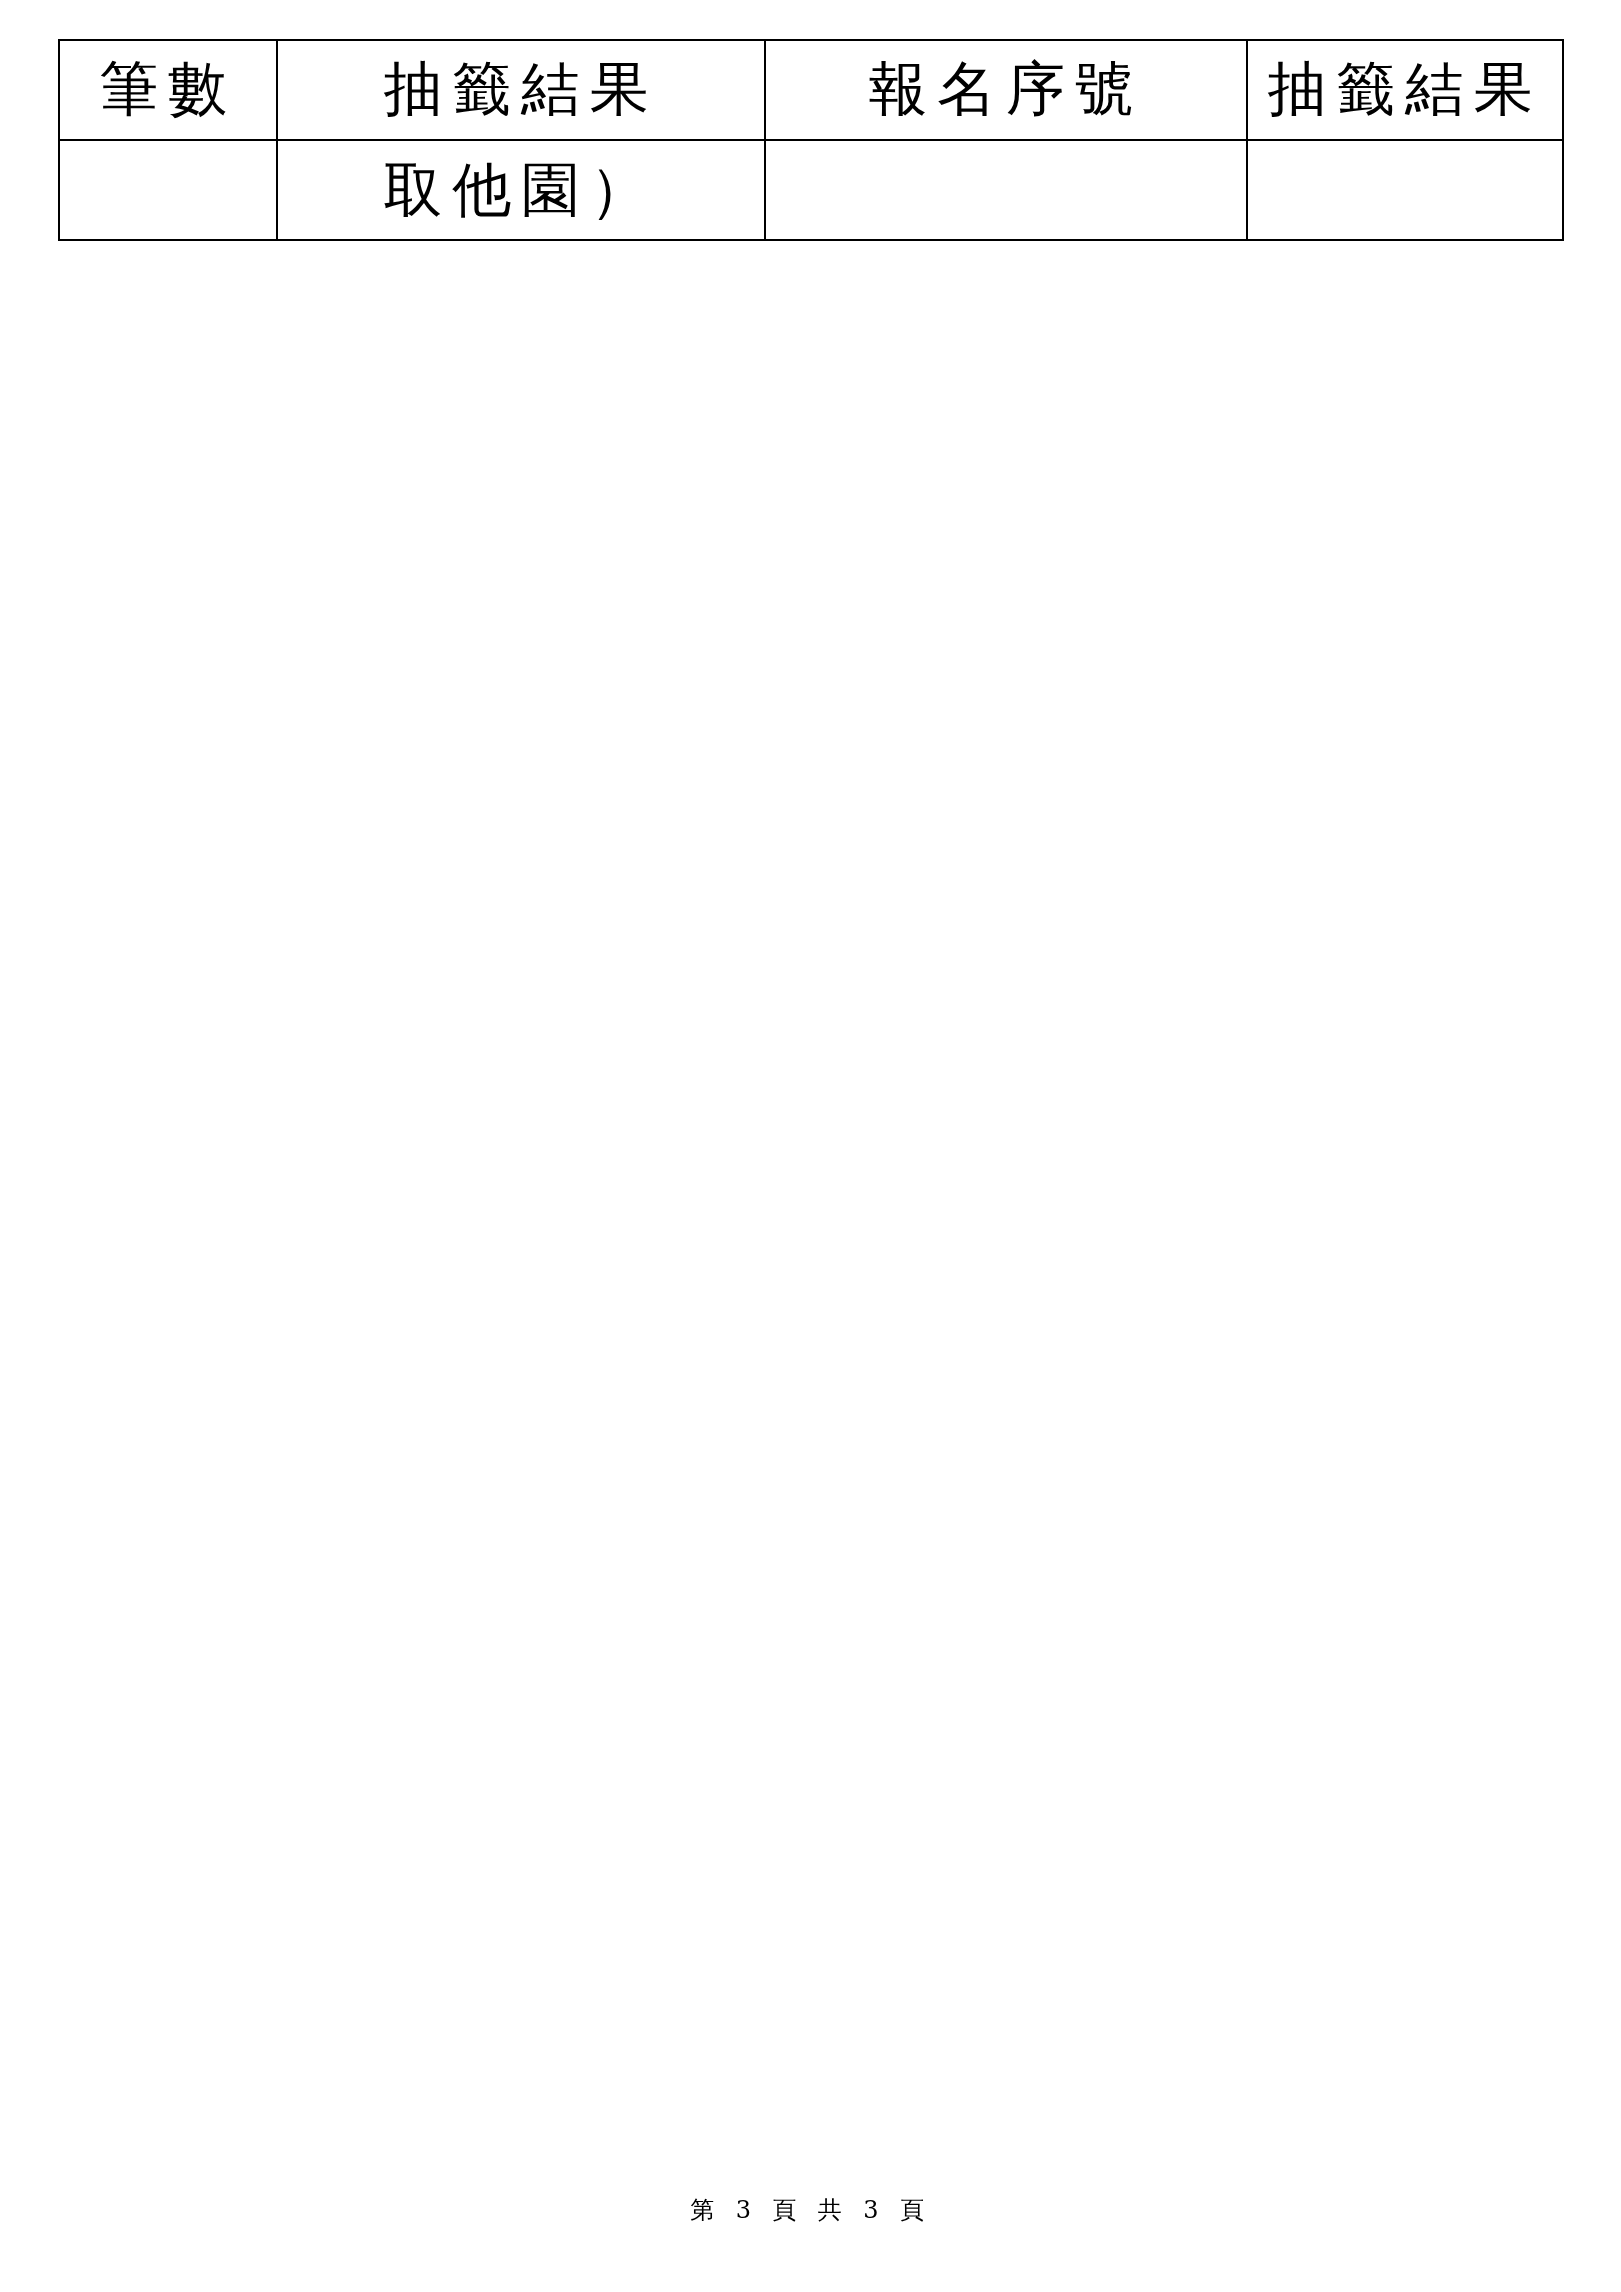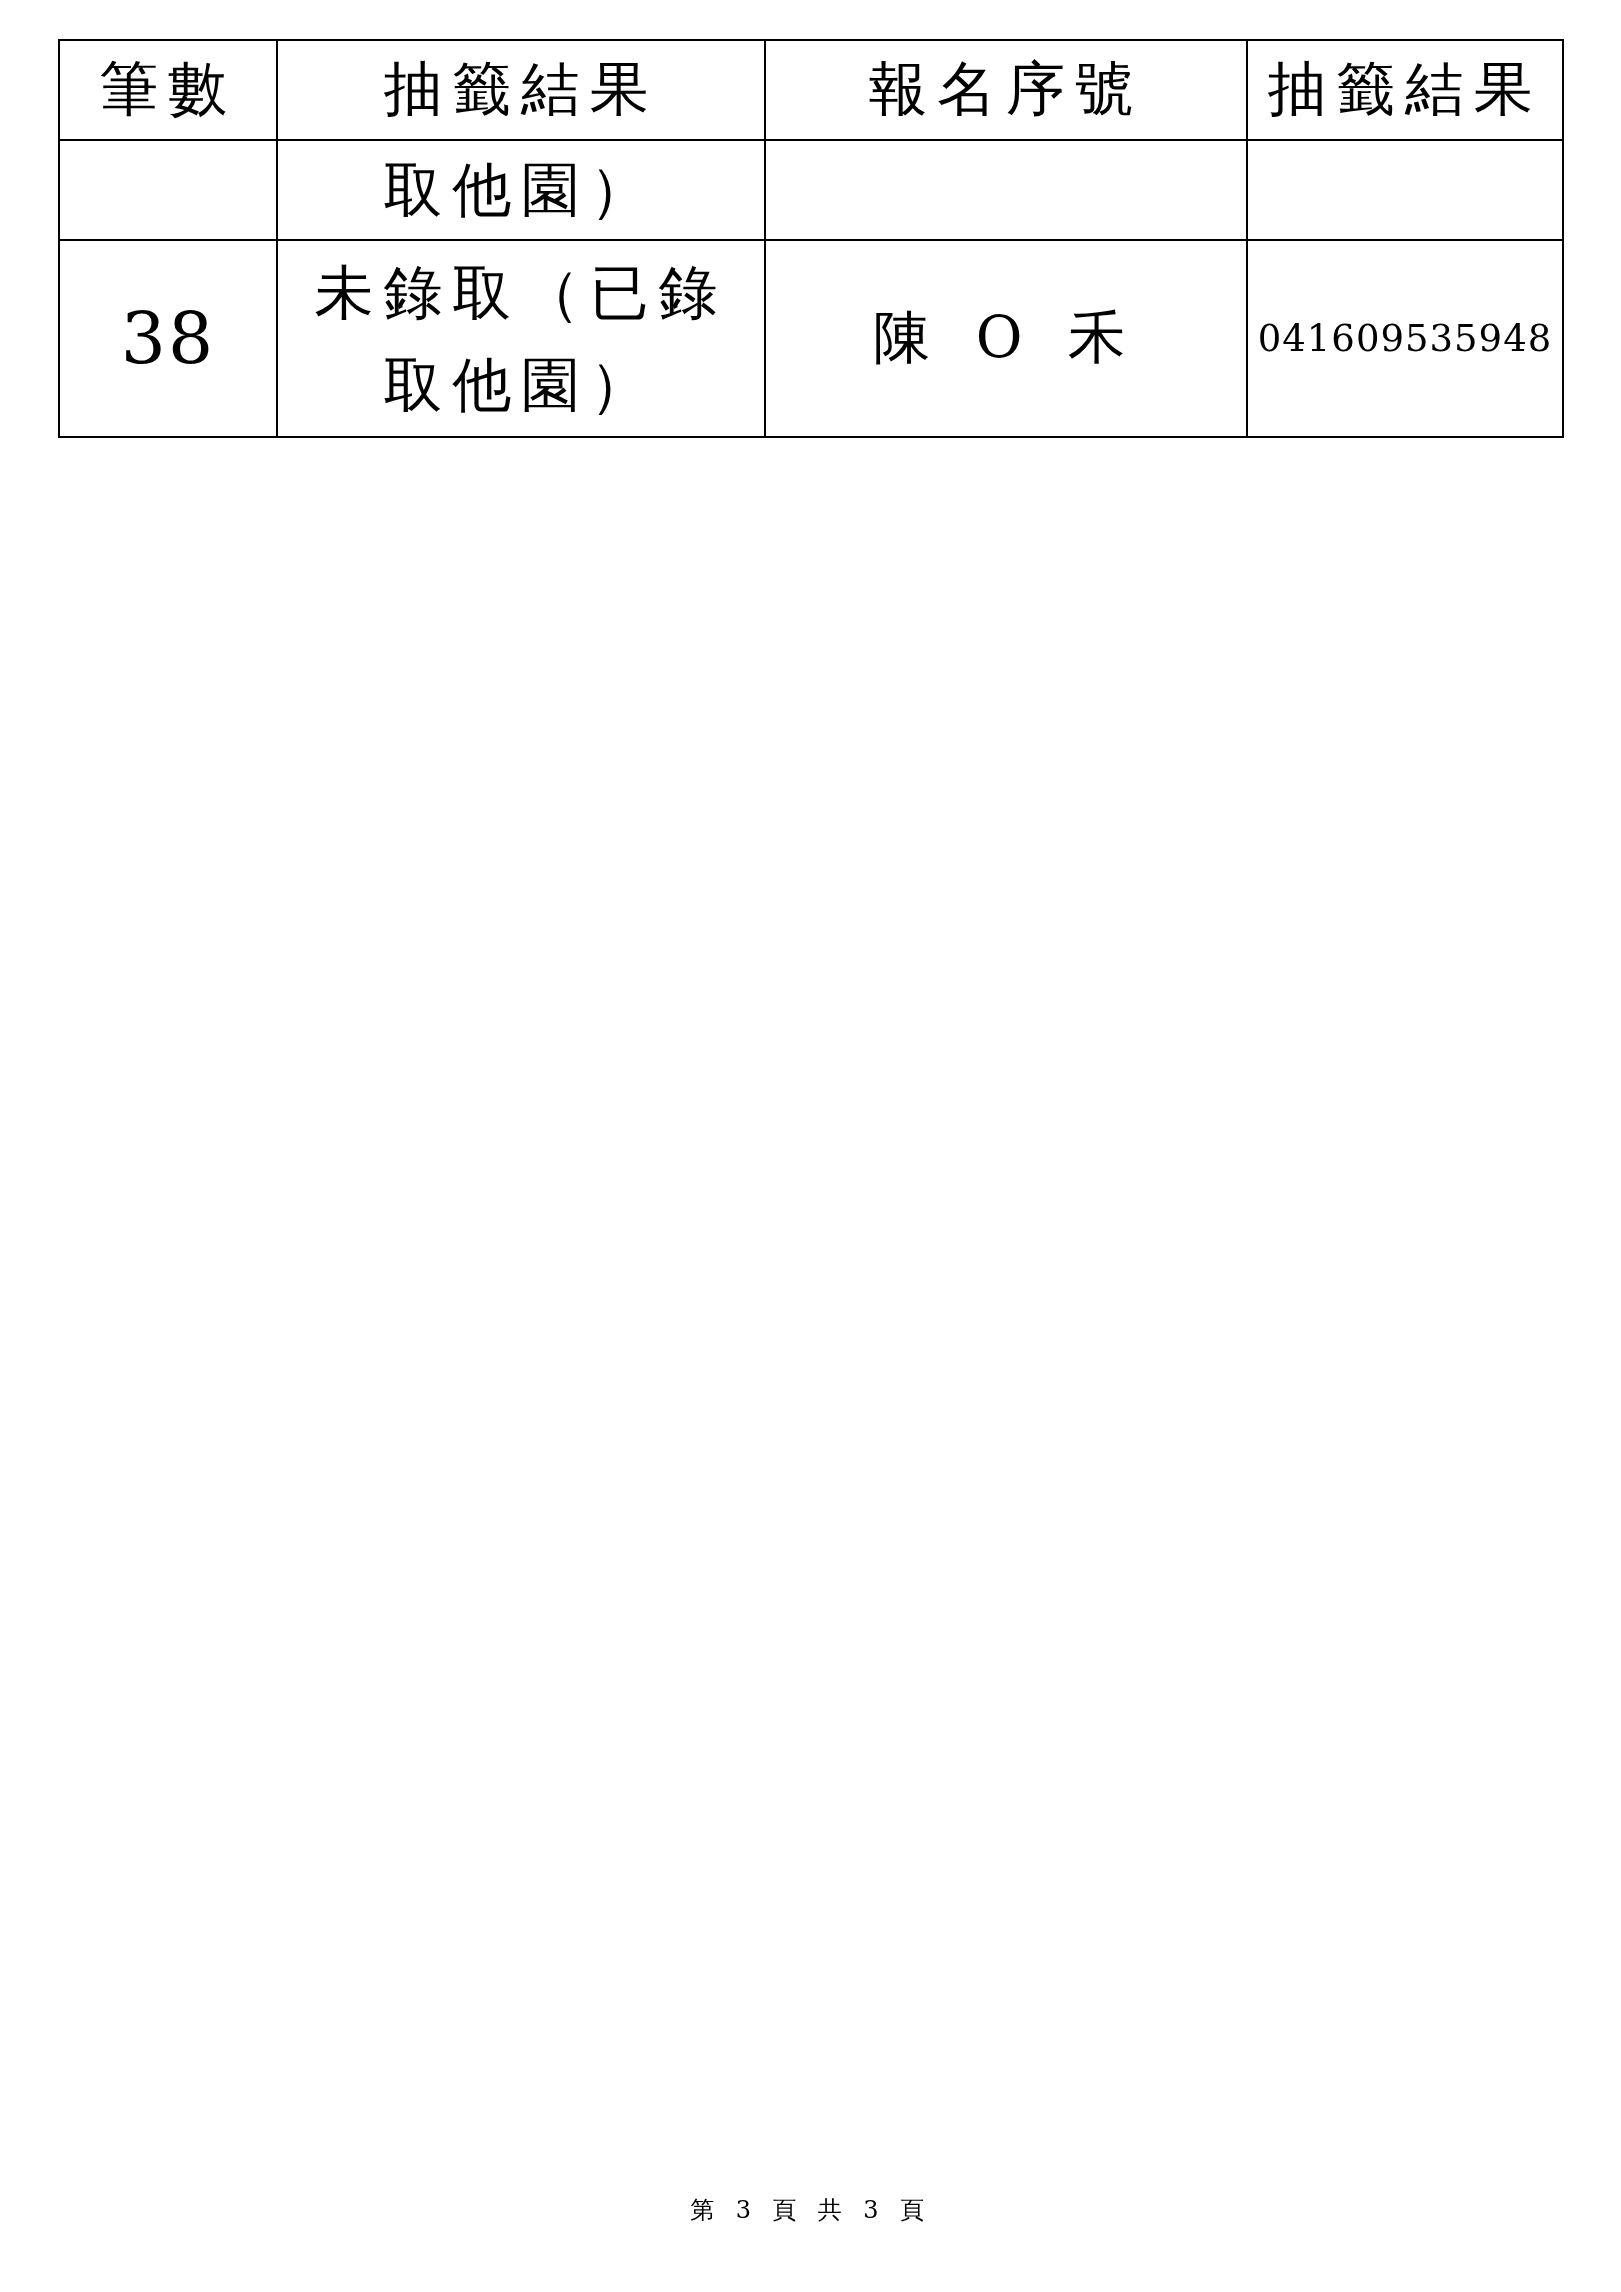--- a/index.html
+++ b/index.html
@@ -87,26 +87,19 @@
         <th>抽籤結果</th>
       </tr>
     </thead>
     <tbody>
       <tr class="row-partial">
         <td class="cell-no"></td>
         <td class="cell-result">取他園）</td>
         <td class="cell-name"></td>
         <td class="cell-reg"></td>
       </tr>
-      <tr class="row-data">
-        <td class="cell-no">38</td>
-        <td class="cell-result">未錄取（已錄
-取他園）</td>
-        <td class="cell-name">陳 O 禾</td>
-        <td class="cell-reg">041609535948</td>
-      </tr>
     </tbody>
   </table>
 
   <div class="page-footer">第 3 頁 共 3 頁</div>
 
 </div>
 
 
 </body></html>

